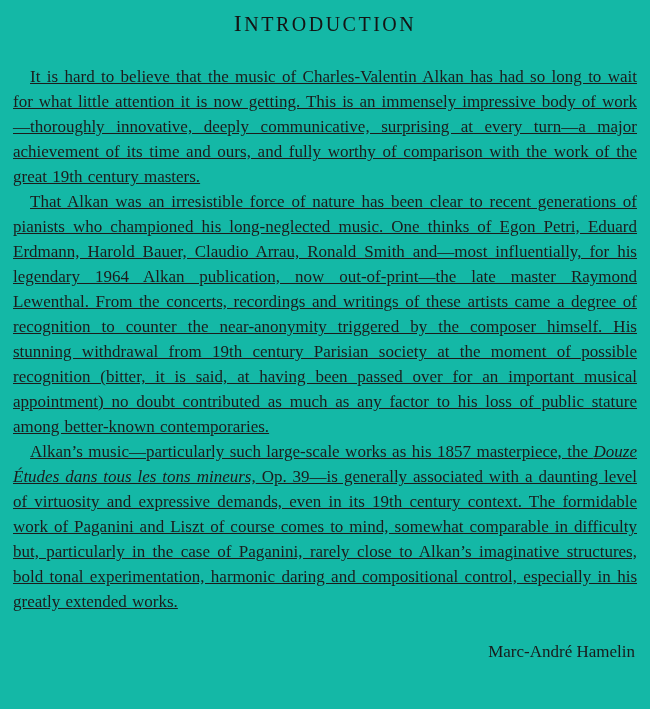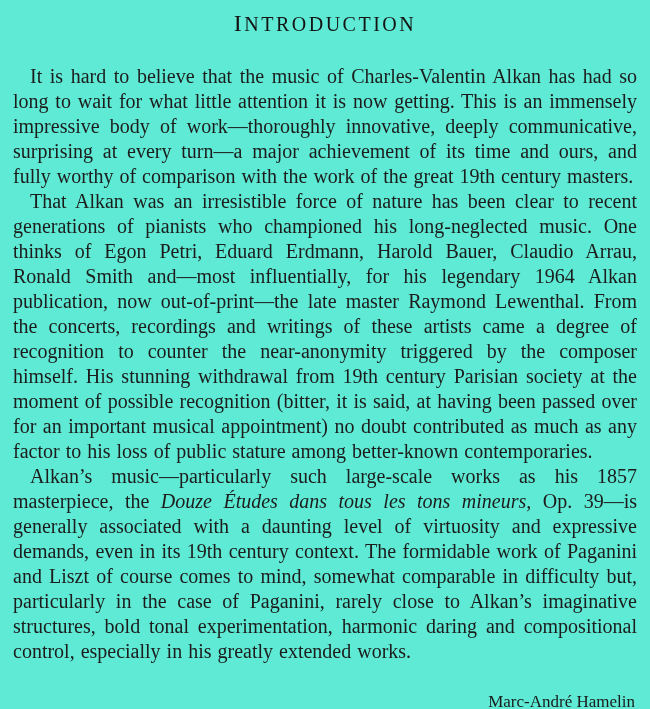--- a/index.html
+++ b/index.html
@@ -5,46 +5,47 @@
     html, body {
       margin: 0;
       padding: 0;
       background: #ffffff;
     }
     .page {
       position: relative;
       width: 650px;
       height: 709px;
       box-sizing: border-box;
-      background: #5eead4;
+      background: #14b8a6;
       color: #1c1c1c;
       padding: 10px 13px 0 13px;
       font-family: "Liberation Serif", "DejaVu Serif", serif;
       overflow: hidden;
     }
     .doc-title {
       margin: 0 0 27px 0;
       text-align: center;
       font-weight: normal;
       font-size: 20px;
       line-height: 26px;
       letter-spacing: 2.5px;
       color: #141414;
     }
     .doc-title::first-letter {
       font-size: 24px;
     }
     .body-text p.para {
       margin: 0;
-      font-size: 20px;
+      font-size: 17px;
       line-height: 25px;
       text-align: justify;
       text-indent: 17px;
       word-spacing: 1px;
       color: #1c1c1c;
+      text-decoration: underline;
     }
     .body-text p.para em {
       font-style: italic;
     }
     .signature {
       display: flex;
       justify-content: flex-end;
       margin-top: 25px;
       padding-right: 2px;
     }

